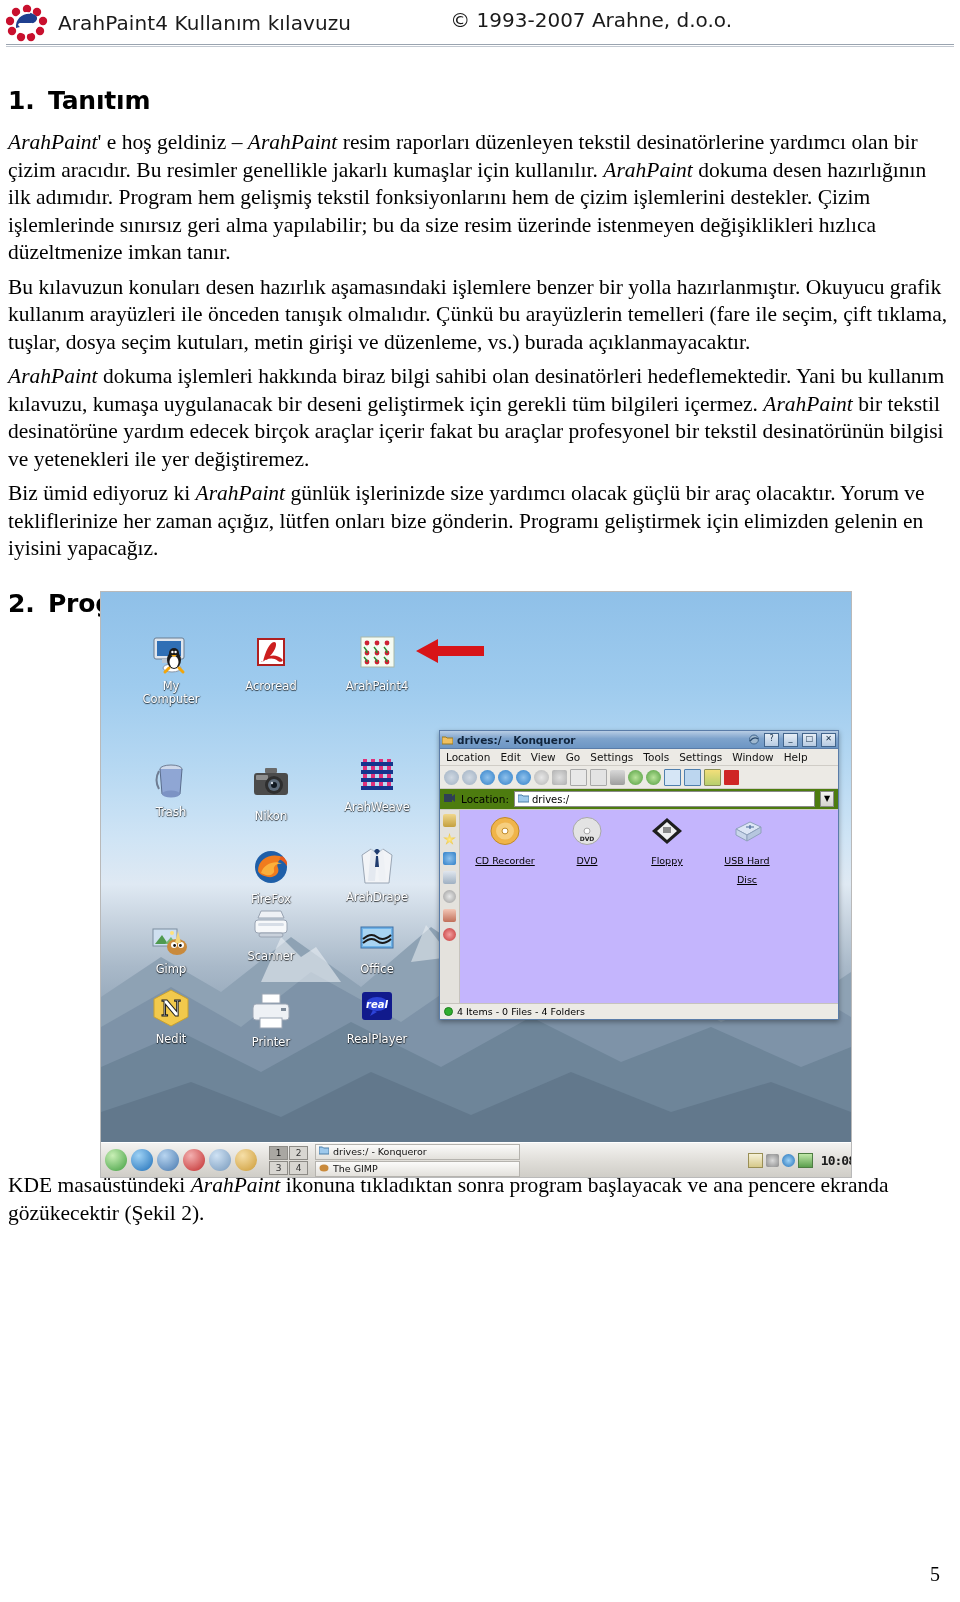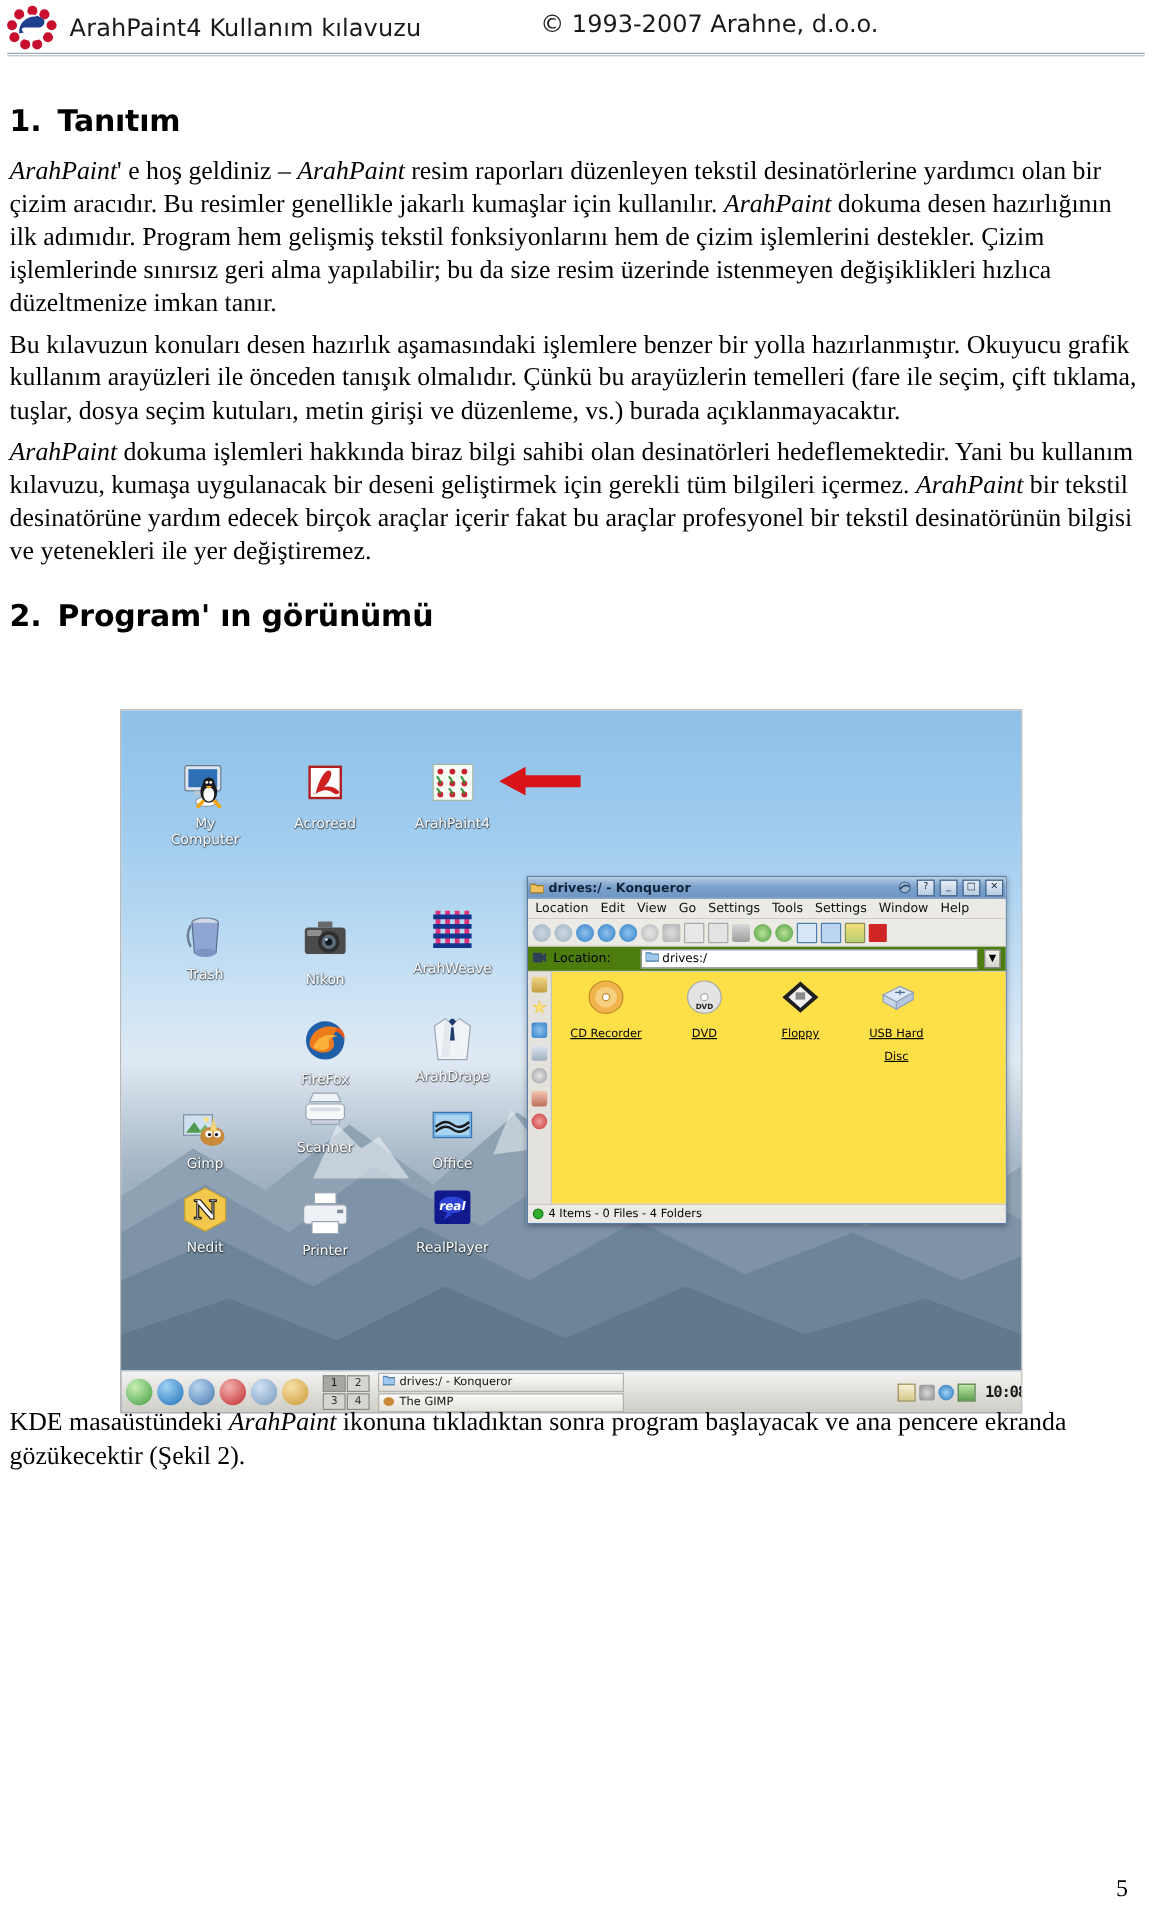--- a/index.html
+++ b/index.html
@@ -107,29 +107,29 @@
     height:22px;display:flex;align-items:center;gap:3px;padding:0 4px;
     background:#eceae5;border-bottom:1px solid #cfccc6;
   }
   .tbi{width:15px;height:15px;border-radius:50%;}
   .konq-loc{
     height:20px;display:flex;align-items:center;gap:5px;padding:0 4px;
     background:#4d7c0f;border-bottom:1px solid #cfccc6;font-size:10.5px;
   }
   .locfield{
     flex:1;height:14px;background:#fff;border:1px solid #8a8a8a;
-    display:flex;align-items:center;gap:3px;padding:0 3px;font-size:10px;margin-left:20px;
+    display:flex;align-items:center;gap:3px;padding:0 3px;font-size:10px;
   }
   .konq-body{display:flex;height:193px;}
   .konq-side{
     width:19px;background:#e4e2dd;border-right:1px solid #c6c3bd;
     display:flex;flex-direction:column;align-items:center;gap:6px;padding-top:4px;
   }
   .sideico{width:13px;height:13px;}
-  .konq-view{flex:1;background:#fde047;position:relative;padding:8px 0 12px 6px;}
+  .konq-view{flex:1;background:#c4b5fd;position:relative;padding:8px 0 12px 6px;}
   .drv{position:absolute;width:78px;text-align:center;}
   .drv .dg{display:block;margin:0 auto 3px;width:34px;height:30px;position:relative;}
   .drv .dl{font-size:9.5px;color:#000;text-decoration:underline;line-height:1.1;}
   .konq-status{
     height:15px;background:#eceae5;border-top:1px solid #c6c3bd;
     display:flex;align-items:center;gap:4px;padding:0 4px;font-size:9.5px;
   }
   .statdot{width:7px;height:7px;border-radius:50%;background:#2fae2f;border:1px solid #1d7c1d;}
 
   
@@ -204,20 +204,23 @@
   <p class="para">
     <span class="it">ArahPaint</span>' e hoş geldiniz – <span class="it">ArahPaint</span> resim raporları düzenleyen tekstil desinatörlerine yardımcı olan bir çizim aracıdır. Bu resimler genellikle jakarlı kumaşlar için kullanılır. <span class="it">ArahPaint</span> dokuma desen hazırlığının ilk adımıdır. Program hem gelişmiş tekstil fonksiyonlarını hem de çizim işlemlerini destekler. Çizim işlemlerinde sınırsız geri alma yapılabilir; bu da size resim üzerinde istenmeyen değişiklikleri hızlıca düzeltmenize imkan tanır.
   </p>
 
   <p class="para">Bu kılavuzun konuları desen hazırlık aşamasındaki işlemlere benzer bir yolla hazırlanmıştır. Okuyucu grafik kullanım arayüzleri ile önceden tanışık olmalıdır. Çünkü bu arayüzlerin temelleri (fare ile seçim, çift tıklama, tuşlar, dosya seçim kutuları, metin girişi ve düzenleme, vs.) burada açıklanmayacaktır.</p>
 
   <p class="para">
     <span class="it">ArahPaint</span> dokuma işlemleri hakkında biraz bilgi sahibi olan desinatörleri hedeflemektedir. Yani bu kullanım kılavuzu, kumaşa uygulanacak bir deseni geliştirmek için gerekli tüm bilgileri içermez. <span class="it">ArahPaint</span> bir tekstil desinatörüne yardım edecek birçok araçlar içerir fakat bu araçlar profesyonel bir tekstil desinatörünün bilgisi ve yetenekleri ile yer değiştiremez.
   </p>
 
+  <p class="para">
+    Biz ümid ediyoruz ki <span class="it">ArahPaint</span> günlük işlerinizde size yardımcı olacak güçlü bir araç olacaktır. Yorum ve tekliflerinize her zaman açığız, lütfen onları bize gönderin. Programı geliştirmek için elimizden gelenin en iyisini yapacağız.
+  </p>
 
   <h1 class="section2">
     <span class="num">2.</span>
     <span>Program' ın görünümü</span>
   </h1>
 </div>
 
 <div class="figure-wrap">
   <div class="shot">
 

